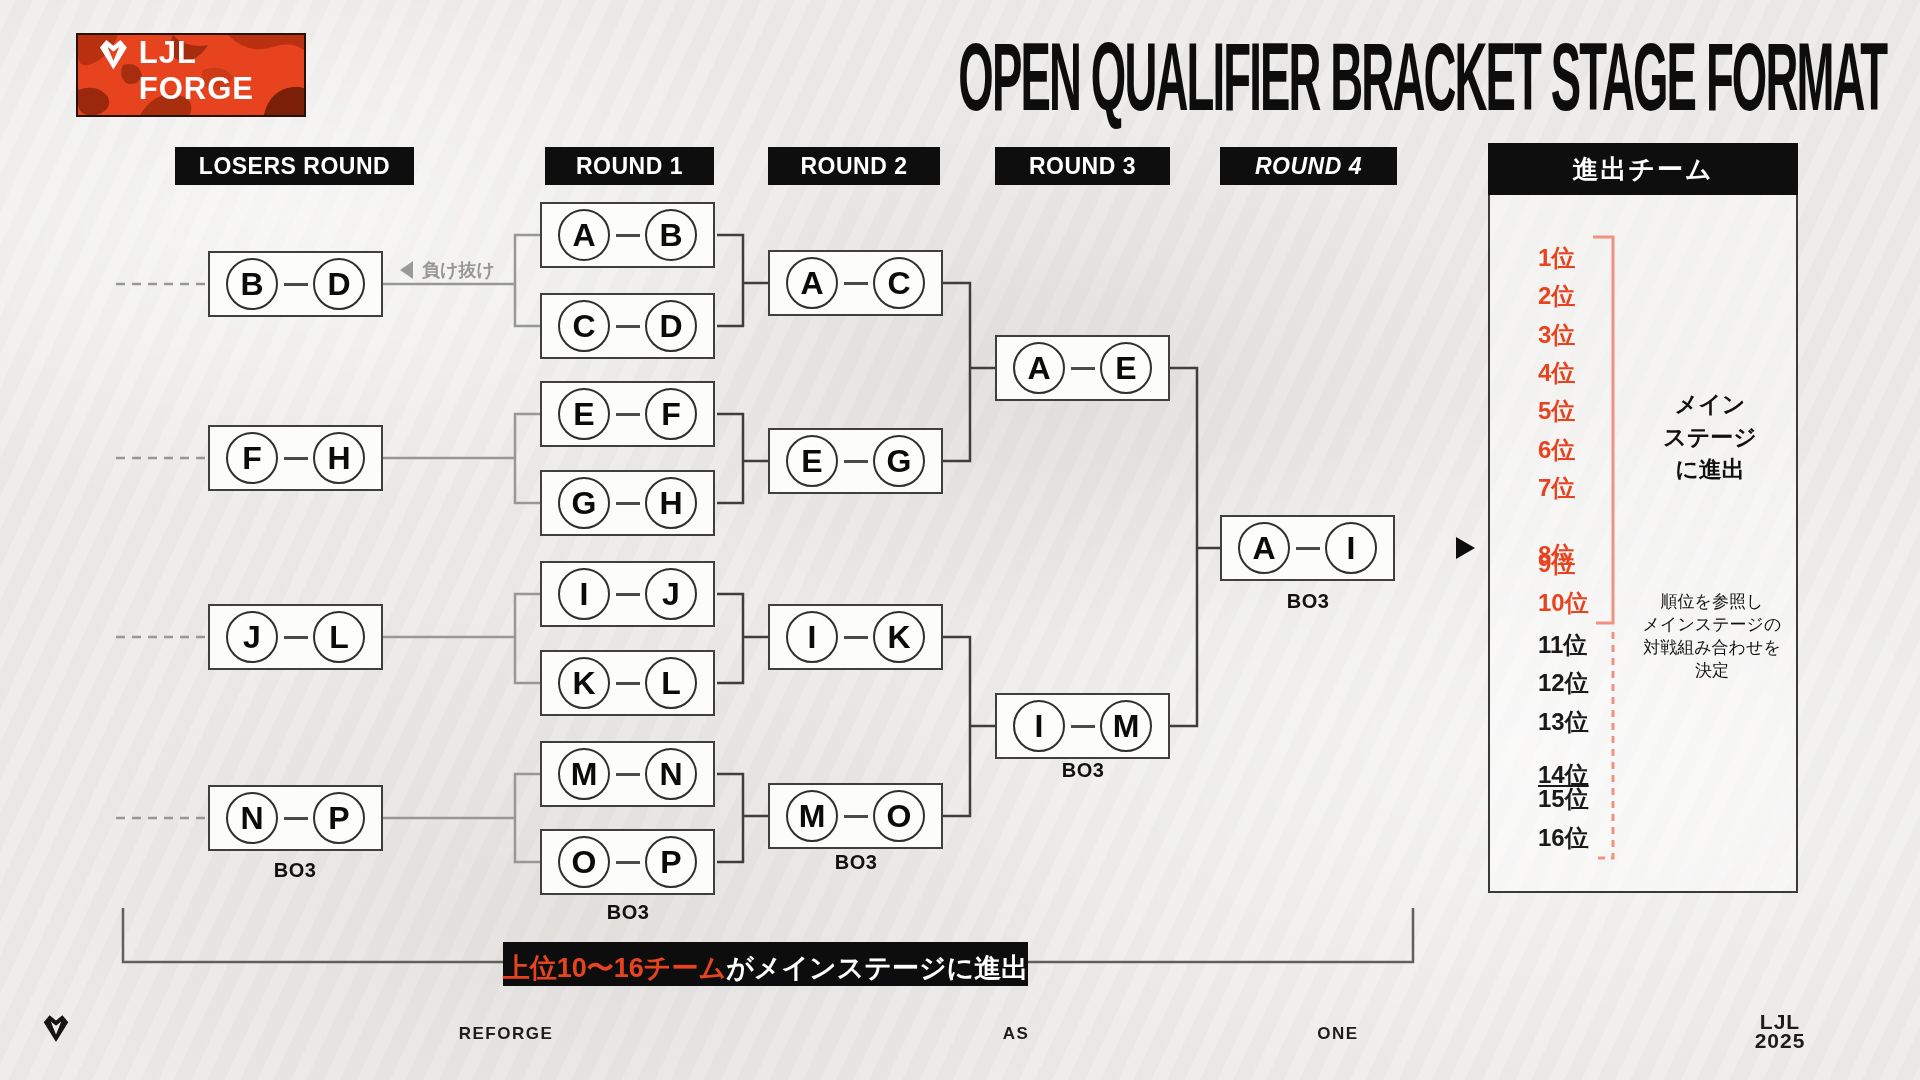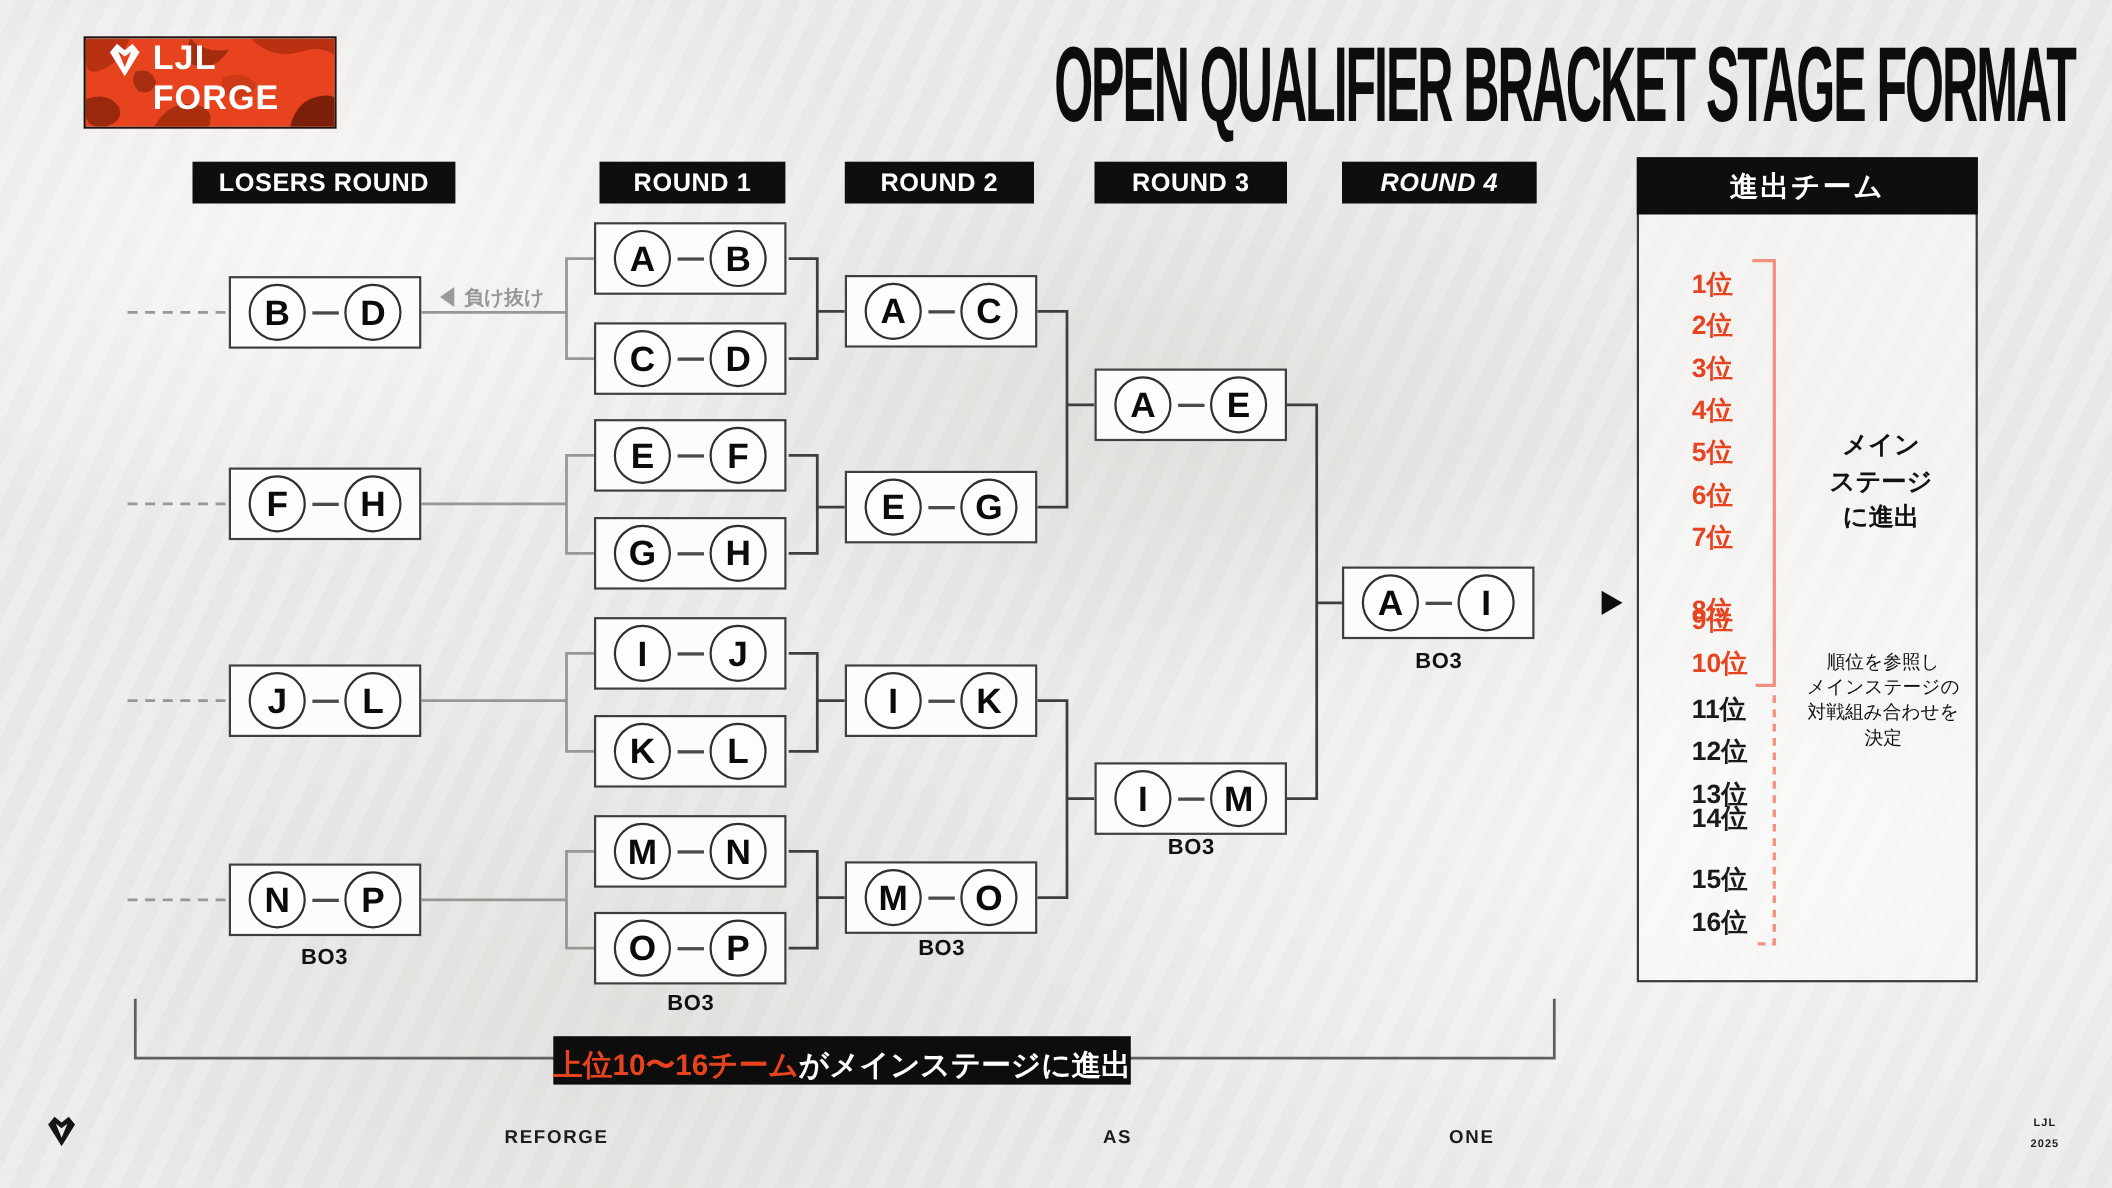--- a/index.html
+++ b/index.html
@@ -51,22 +51,22 @@
   .flow-arrow{position:absolute;left:1456px;top:537px;width:0;height:0;
     border-top:11px solid transparent;border-bottom:11px solid transparent;border-left:19px solid #0d0d0d;}
   
   .banner{position:absolute;left:503px;top:942px;width:525px;height:44px;background:#0d0d0d;
     display:flex;align-items:flex-end;justify-content:center;font-weight:bold;font-size:27px;white-space:nowrap;}
   .banner .hl{color:#E8431F;}
   .banner .rest{color:#fff;}
   
   .footer-item{position:absolute;font-weight:bold;font-size:17px;letter-spacing:1.5px;color:#1c1c1c;
     transform:translateX(-50%);white-space:nowrap;}
-  .footer-year{position:absolute;left:1828px;top:1012px;width:62px;text-align:center;font-weight:bold;
-    font-size:10px;line-height:19px;letter-spacing:1px;color:#1c1c1c;}
+  .footer-year{position:absolute;left:1749px;top:1012px;width:62px;text-align:center;font-weight:bold;
+    font-size:21px;line-height:19px;letter-spacing:1px;color:#1c1c1c;}
   .footer-mark{position:absolute;left:42px;top:1012px;}
 </style>
 </head>
 <body>
 
 <div class="stage">
 
   <svg class="lines" id="connector-svg" width="1920" height="1080">
       <path d="M116 284 H208" stroke="#979797" stroke-width="2.5" fill="none" stroke-dasharray="9 7"></path>
       <path d="M383 284 H515 M540 235 H515 V326 H540" stroke="#979797" stroke-width="2.5" fill="none"></path>
@@ -258,16 +258,16 @@
     <div class="rank hl" style="top: 356.9px;">4位</div>
     <div class="rank hl" style="top: 395.2px;">5位</div>
     <div class="rank hl" style="top: 433.5px;">6位</div>
     <div class="rank hl" style="top: 471.8px;">7位</div>
     <div class="rank hl" style="top: 539px;">8位</div>
     <div class="rank hl" style="top: 548.4px;">9位</div>
     <div class="rank hl" style="top: 586.7px;">10位</div>
     <div class="rank" style="top: 628.5px;">11位</div>
     <div class="rank" style="top: 667.1px;">12位</div>
     <div class="rank" style="top: 705.7px;">13位</div>
-    <div class="rank" style="top: 728px;">14位</div>
+    <div class="rank" style="top: 759px; text-decoration: underline;">14位</div>
     <div class="rank" style="top: 782.9px;">15位</div>
     <div class="rank" style="top: 821.5px;">16位</div>
   </div>
 
 </body></html>

